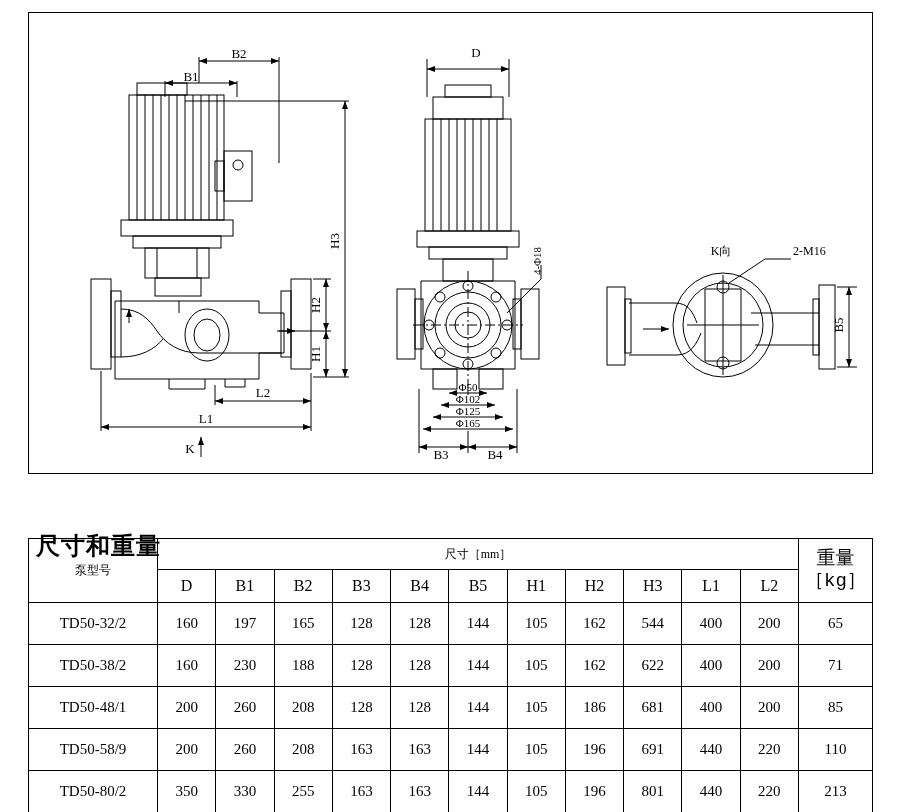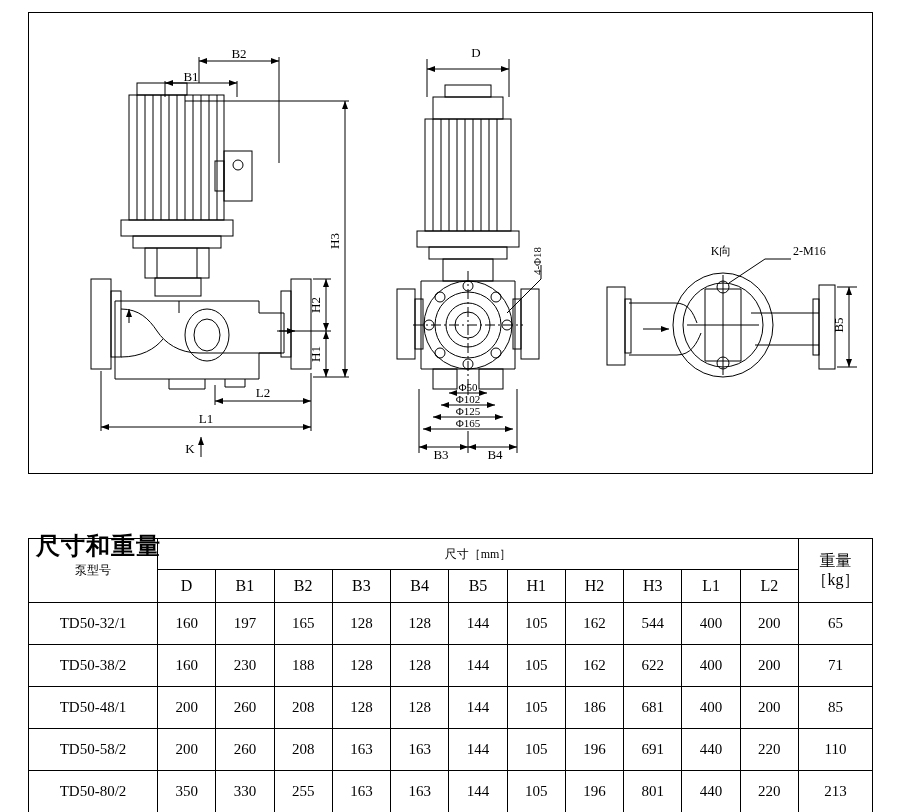--- a/index.html
+++ b/index.html
@@ -76,22 +76,23 @@
   table.spec td.model-cell {
     width: 128px;
     font-size: 15px;
   }
   table.spec th.group-head {
     font-size: 12px;
     height: 30px;
   }
   table.spec th.weight-head {
     width: 73px;
-    font-size: 16px;
+    font-size: 19px;
     line-height: 1.15;
+    font-family: Liberation Mono, monospace;
   }
   table.spec th.dim-head {
     font-size: 16px;
     height: 32px;
   }
 </style>
 </head>
 <body>
 
 <div id="drawing-panel">
@@ -323,21 +324,21 @@
           <th class="dim-head">B5</th>
           <th class="dim-head">H1</th>
           <th class="dim-head">H2</th>
           <th class="dim-head">H3</th>
           <th class="dim-head">L1</th>
           <th class="dim-head">L2</th>
         </tr>
     </thead>
     <tbody id="spec-body">
         <tr>
-          <td class="model-cell">TD50-32/1</td>
+          <td class="model-cell">TD50-32/2</td>
           <td>160</td>
           <td>197</td>
           <td>165</td>
           <td>128</td>
           <td>128</td>
           <td>144</td>
           <td>105</td>
           <td>162</td>
           <td>544</td>
           <td>400</td>
@@ -368,21 +369,21 @@
           <td>128</td>
           <td>144</td>
           <td>105</td>
           <td>186</td>
           <td>681</td>
           <td>400</td>
           <td>200</td>
           <td>85</td>
         </tr>
         <tr>
-          <td class="model-cell">TD50-58/2</td>
+          <td class="model-cell">TD50-58/9</td>
           <td>200</td>
           <td>260</td>
           <td>208</td>
           <td>163</td>
           <td>163</td>
           <td>144</td>
           <td>105</td>
           <td>196</td>
           <td>691</td>
           <td>440</td>

